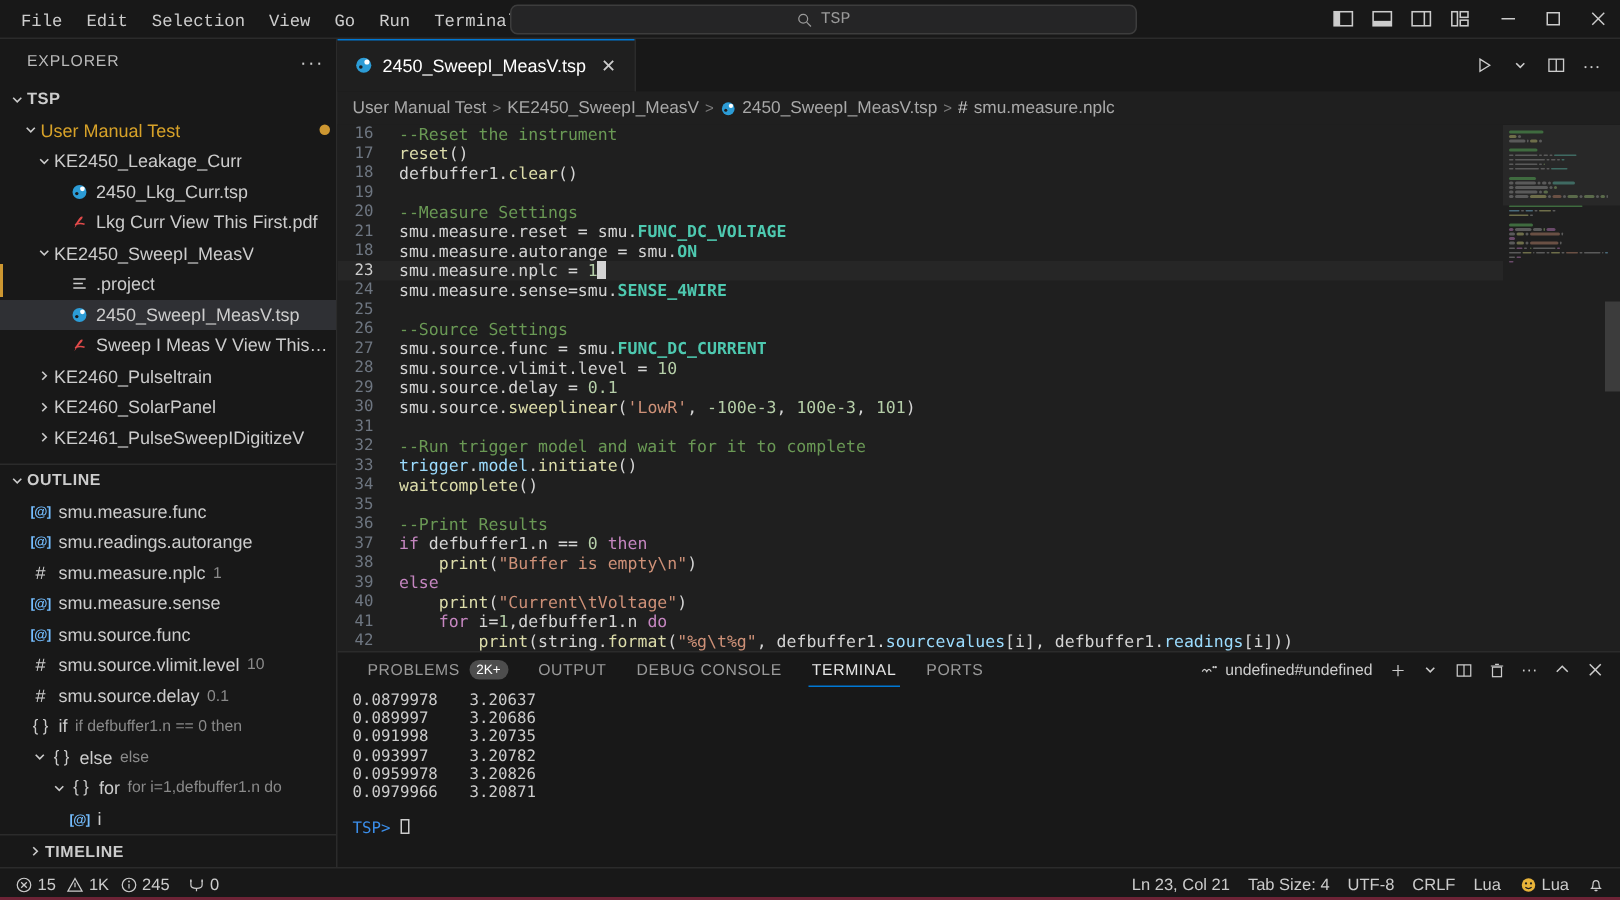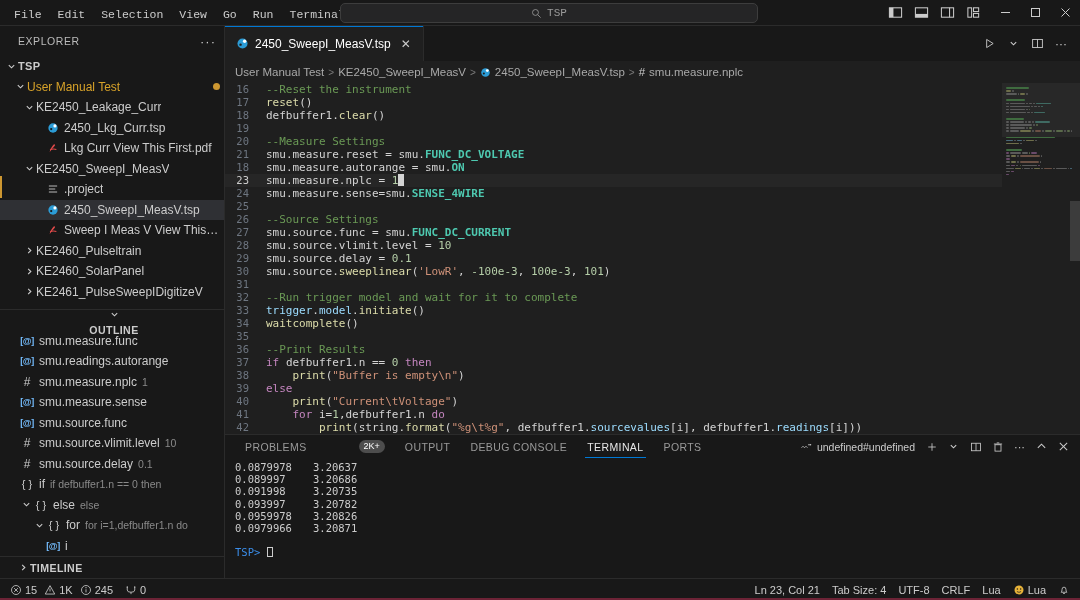--- a/index.html
+++ b/index.html
@@ -65,21 +65,20 @@
   .ficon { width: 16px; flex: 0 0 16px; display: flex; align-items: center; justify-content: center; margin-right: 3px; }
   .lbl { overflow: hidden; text-overflow: ellipsis; }
   .lbl.root { font-weight: bold; font-size: 11px; letter-spacing: .3px; }
   .lbl.folder-open-hl { color: #d7a229; }
   .dirty-dot { margin-left: auto; width: 7px; height: 7px; border-radius: 50%; background: #cd9731; }
 
   .section-header {
     height: 22px; display: flex; align-items: center; font-size: 10.6px; font-weight: bold;
     letter-spacing: .4px; color: #cccccc; text-transform: uppercase; border-top: 1px solid #2b2b2b;
     padding-left: 4px;
-    flex-direction: column;
   }
   .section-header .chev { color: #cccccc; }
   .outline-list { overflow: hidden; }
   .sym {
     width: 16px; flex: 0 0 16px; display: flex; align-items: center; justify-content: center;
     font-size: 10px; margin-right: 4px;
   }
   .sym-var { color: #75beff; font-size: 9px; font-weight: bold; letter-spacing:-0.5px; }
   .sym-num { color: #cccccc; font-size: 12px; }
   .sym-obj { color: #cccccc; font-size: 11px; }
@@ -151,21 +150,21 @@
   .panel { height: 144px; min-height: 144px; background: #181818; display: flex; flex-direction: column; border-top: 1px solid #2b2b2b; }
   .panel-tabs { height: 23px; min-height: 23px; display: flex; align-items: stretch; padding-left: 10px; }
   .ptab {
     display: flex; align-items: center; gap: 6px; padding: 0 10px; font-size: 10.5px;
     letter-spacing: .4px; text-transform: uppercase; color: #9a9a9a; position: relative;
   }
   .ptab.active { color: #e7e7e7; }
   .ptab.active::after { content: ''; position: absolute; bottom: 0; left: 8px; right: 8px; height: 1px; background: #0078d4; }
   .badge {
     background: #4d4d4d; color: #ffffff; border-radius: 9px; padding: 0px 5px; font-size: 9px;
-    line-height: 13px; min-width: 20px; text-align: right; letter-spacing: 0; margin-left: 46px;
+    line-height: 13px; min-width: 20px; text-align: right; letter-spacing: 0;
   }
   .panel-actions { margin-left: auto; display: flex; align-items: center; gap: 3px; padding-right: 7px; color: #cccccc; font-size: 11px; }
   .pact { width: 19px; height: 19px; display: flex; align-items: center; justify-content: center; border-radius: 3px; }
   .term-label { font-size: 10.5px; color: #cccccc; display: flex; align-items: center; gap: 5px; margin-right: 4px; }
   .term-body {
     flex: 1; padding: 3px 0 0 10px; font-family: "DejaVu Sans Mono", monospace;
     font-size: 10.5px; color: #cccccc; line-height: 12.2px; overflow: hidden; position: relative;
   }
   .tline { white-space: pre; }
   .tcol2 { display: inline-block; width: 78px; }

